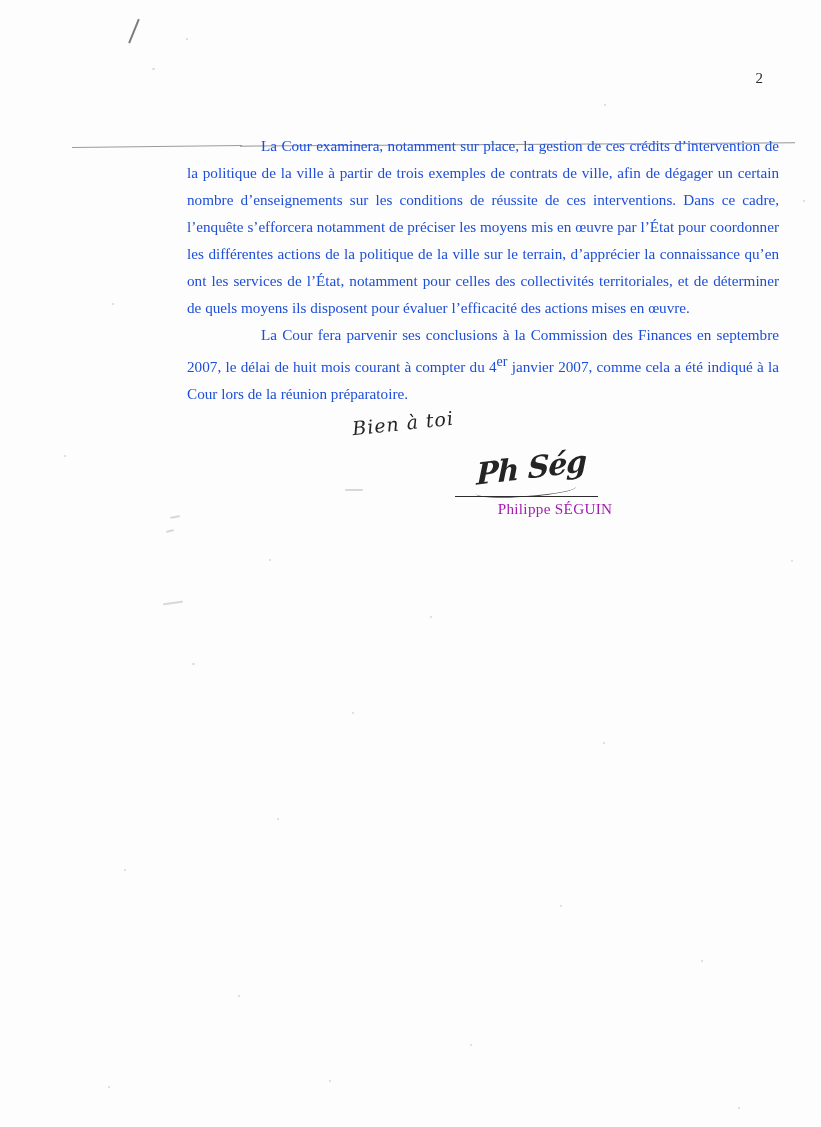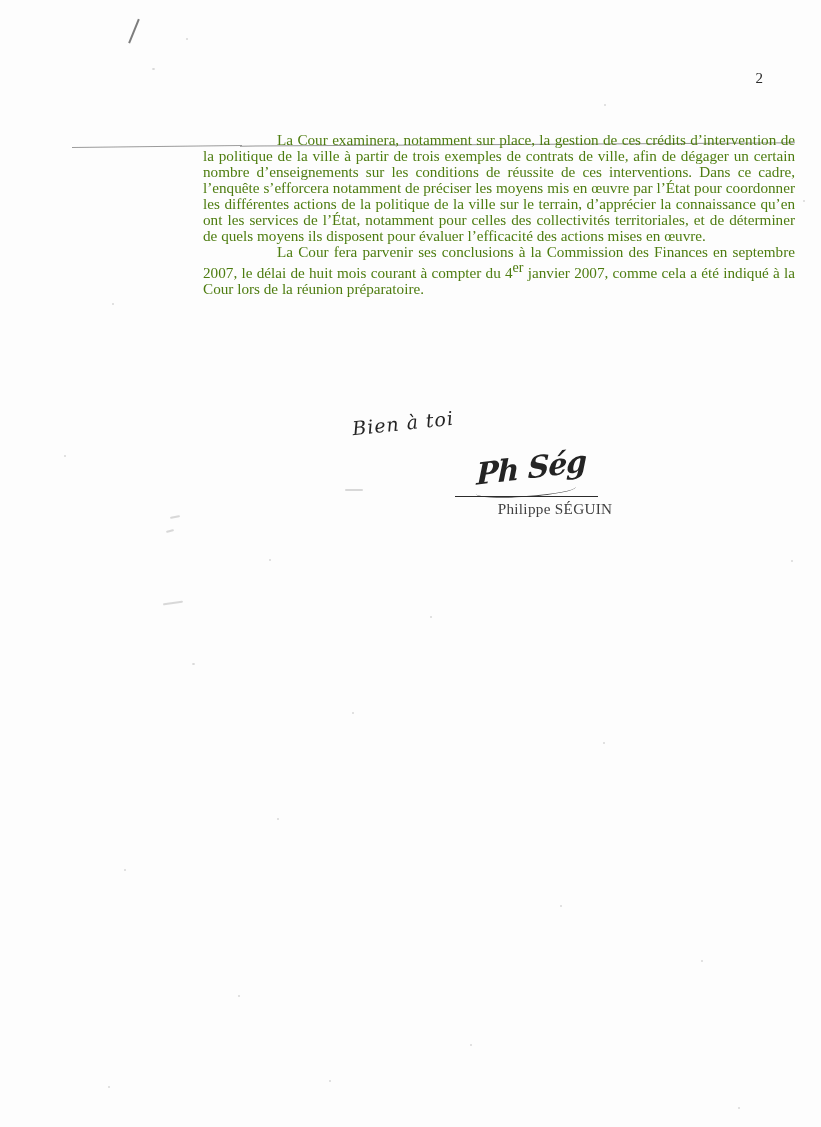--- a/index.html
+++ b/index.html
@@ -62,27 +62,27 @@
     left: 133px;
     top: 18px;
     width: 1.5px;
     height: 26px;
     background: #5d5d5d;
     transform: rotate(22deg);
     opacity: .8;
   }
   .body-text {
     position: absolute;
-    left: 203px;
+    left: 187px;
     top: 132px;
     width: 592px;
     font-size: 15.2px;
-    line-height: 16px;
+    line-height: 27px;
     text-align: justify;
-    color: #4d7c0f;
+    color: #1d4ed8;
   }
   .body-text p {
     margin: 0 0 0 0;
   }
   .para-indent {
     display: inline-block;
     width: 74px;
   }
   .para-2, .para-3 {
     margin-top: 22px;
@@ -96,21 +96,21 @@
   }
   .signature-block {
     position: absolute;
     left: 455px;
     top: 500px;
     width: 200px;
     text-align: center;
   }
   .sig-name {
     font-size: 15.2px;
-    color: #404040;
+    color: #a21caf;
     letter-spacing: .3px;
   }
   .sig-rule {
     position: absolute;
     left: 455px;
     top: 496px;
     width: 143px;
     height: 1.3px;
     background: #2b2b2b;
   }

